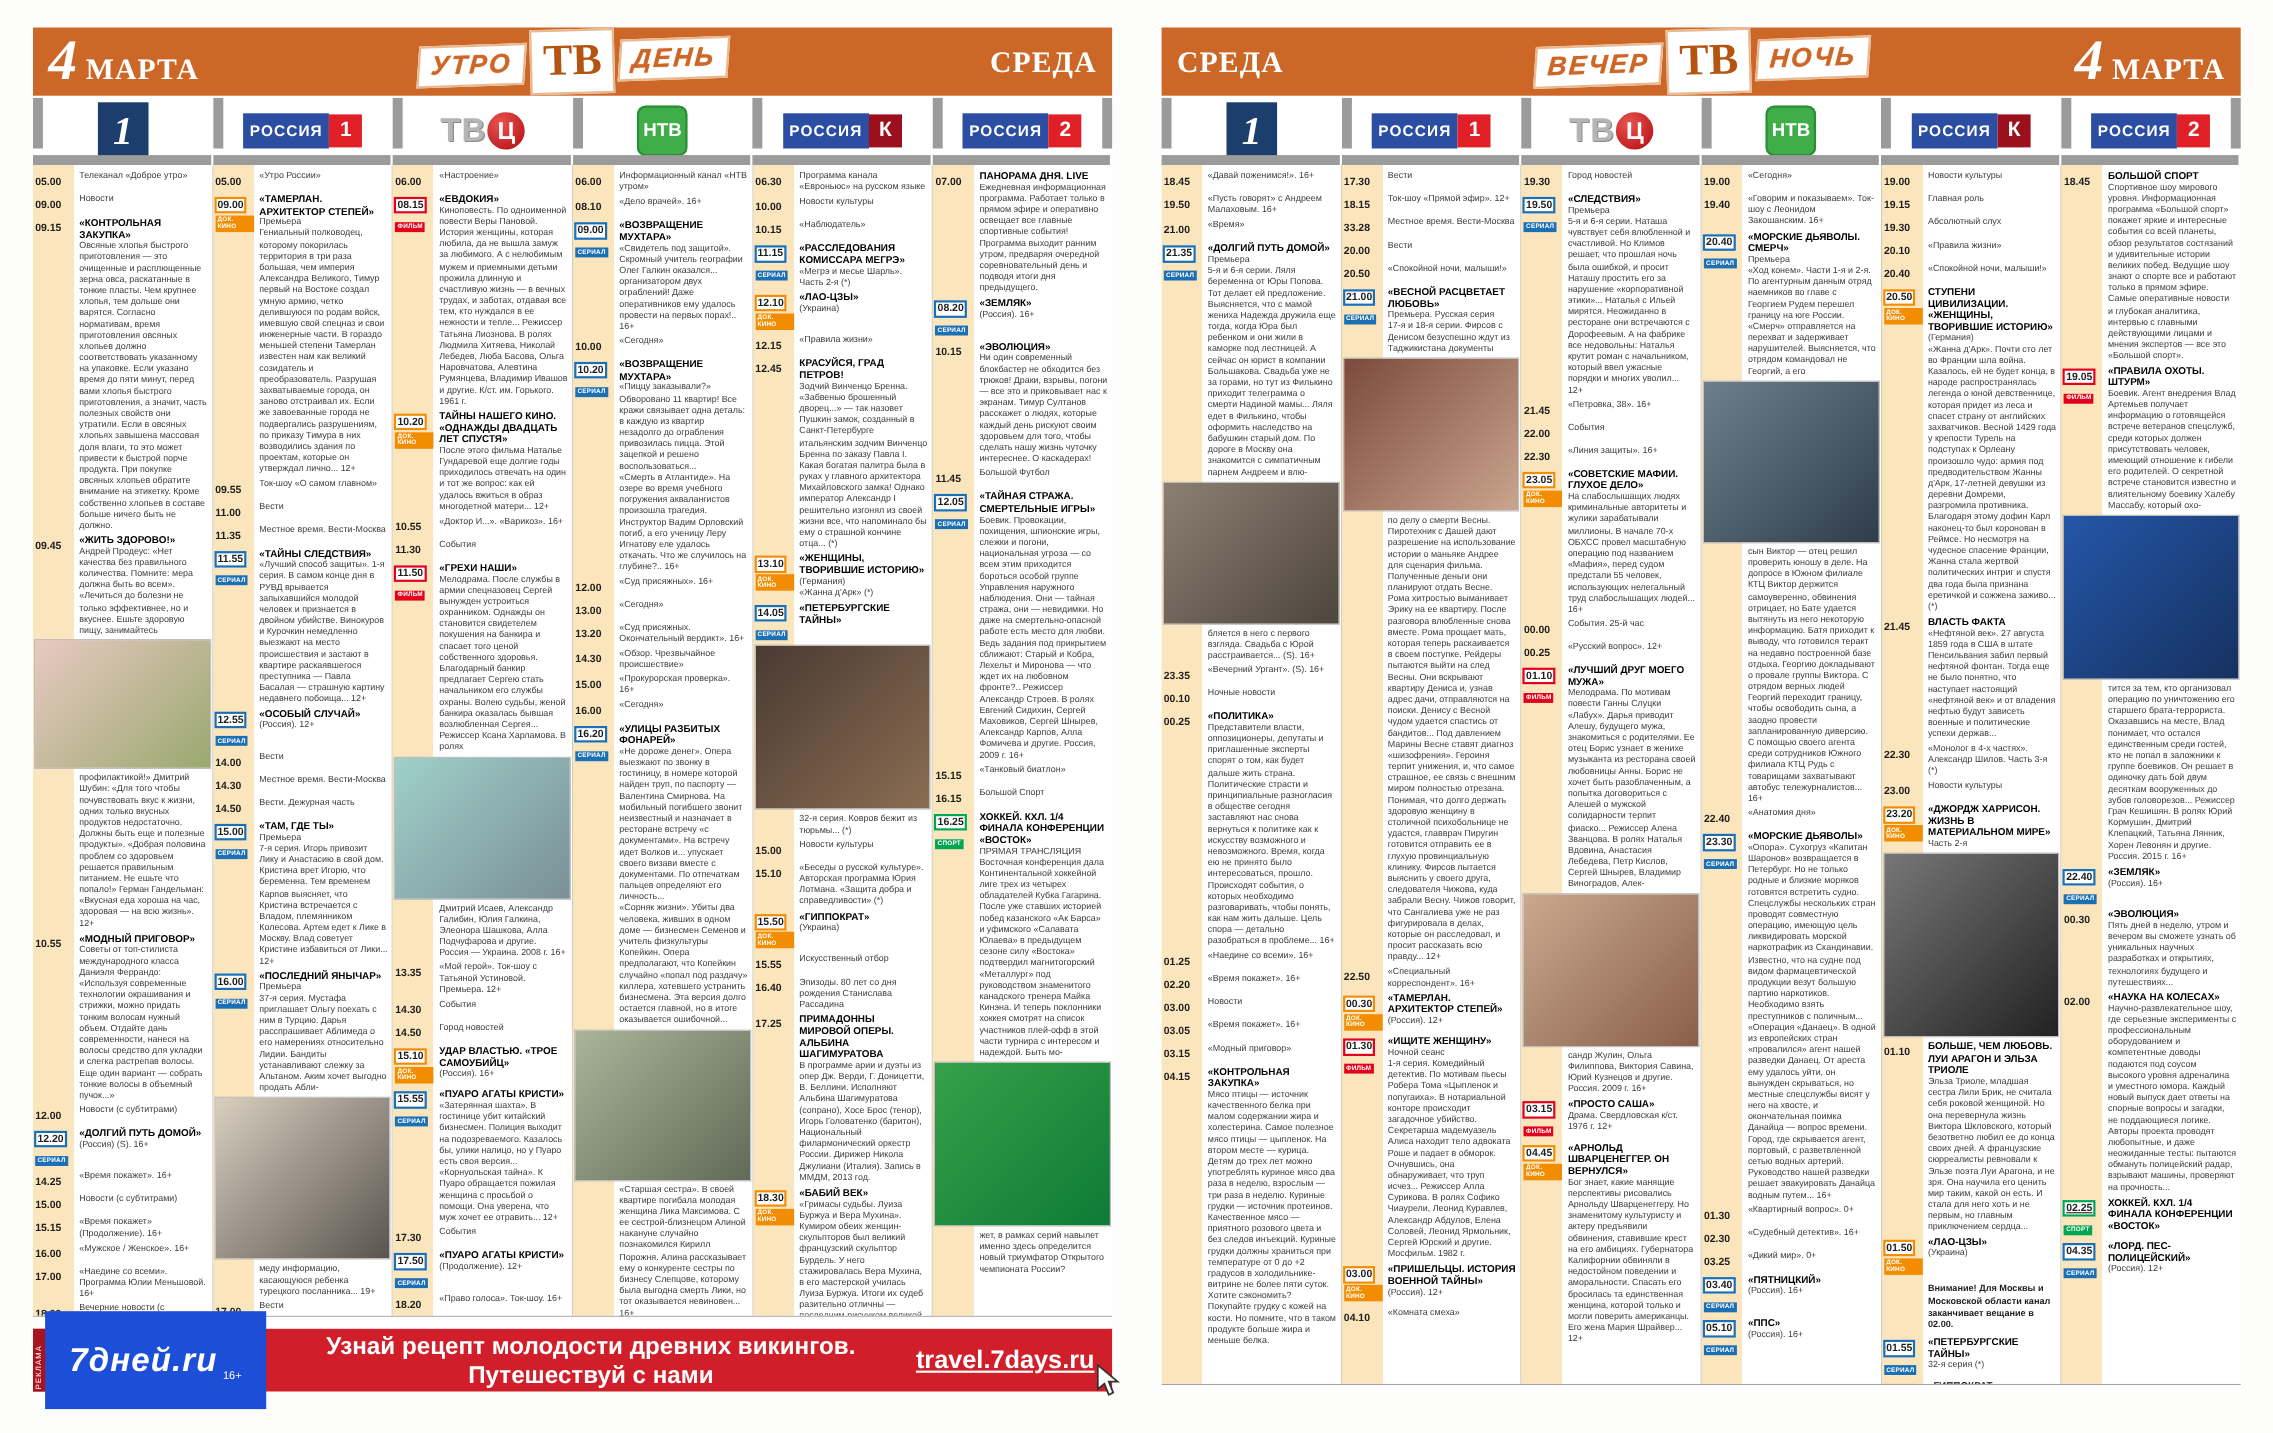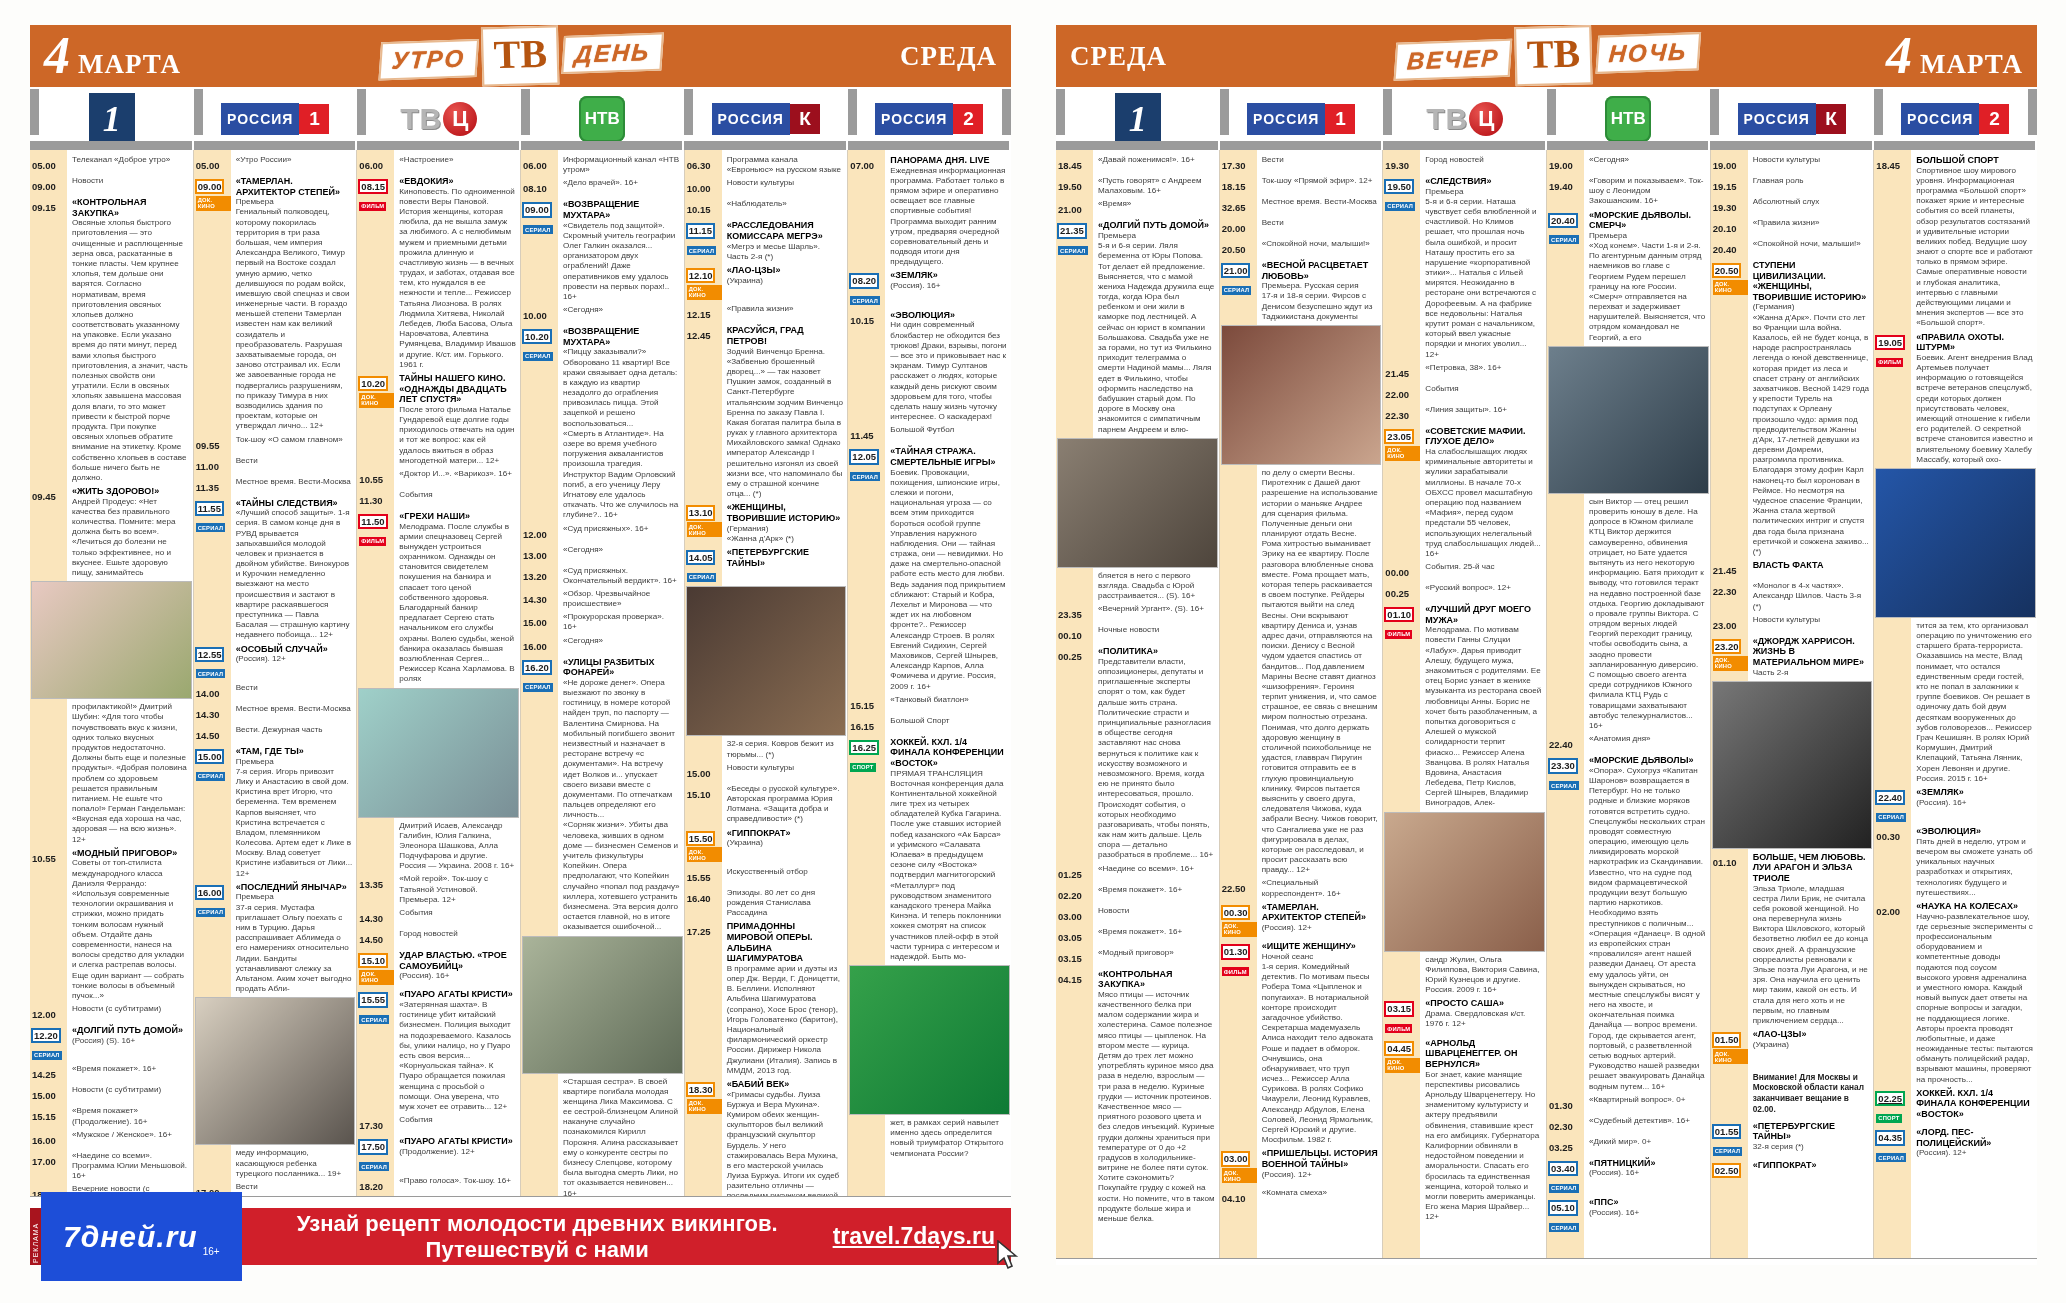--- a/index.html
+++ b/index.html
@@ -851,21 +851,21 @@
             <div class="desc">Вести</div>
           </div>
         </div>
         <div class="entry">
           <div class="twrap"><span class="time">18.15</span></div>
           <div class="ebody">
             <div class="desc">Ток-шоу «Прямой эфир». 12+</div>
           </div>
         </div>
         <div class="entry">
-          <div class="twrap"><span class="time">32.65</span></div>
+          <div class="twrap"><span class="time">33.28</span></div>
           <div class="ebody">
             <div class="desc">Местное время. Вести-Москва</div>
           </div>
         </div>
         <div class="entry">
           <div class="twrap"><span class="time">20.00</span></div>
           <div class="ebody">
             <div class="desc">Вести</div>
           </div>
         </div>
@@ -1117,20 +1117,21 @@
           <div class="ebody">
             <div class="title">СТУПЕНИ ЦИВИЛИЗАЦИИ. «ЖЕНЩИНЫ, ТВОРИВШИЕ ИСТОРИЮ»</div>
             <div class="desc">(Германия)
 «Жанна д'Арк». Почти сто лет во Франции шла война. Казалось, ей не будет конца, в народе распространялась легенда о юной девственнице, которая придет из леса и спасет страну от английских захватчиков. Весной 1429 года у крепости Турель на подступах к Орлеану произошло чудо: армия под предводительством Жанны д'Арк, 17-летней девушки из деревни Домреми, разгромила противника. Благодаря этому дофин Карл наконец-то был коронован в Реймсе. Но несмотря на чудесное спасение Франции, Жанна стала жертвой политических интриг и спустя два года была признана еретичкой и сожжена заживо... (*)</div>
           </div>
         </div>
         <div class="entry">
           <div class="twrap"><span class="time">21.45</span></div>
           <div class="ebody">
             <div class="title">ВЛАСТЬ ФАКТА</div>
+            <div class="desc">«Нефтяной век». 27 августа 1859 года в США в штате Пенсильвания забил первый нефтяной фонтан. Тогда еще не было понятно, что наступает настоящий «нефтяной век» и от владения нефтью будут зависеть военные и политические успехи держав...</div>
           </div>
         </div>
         <div class="entry">
           <div class="twrap"><span class="time">22.30</span></div>
           <div class="ebody">
             <div class="desc">«Монолог в 4-х частях». Александр Шилов. Часть 3-я (*)</div>
           </div>
         </div>
         <div class="entry">
           <div class="twrap"><span class="time">23.00</span></div>

